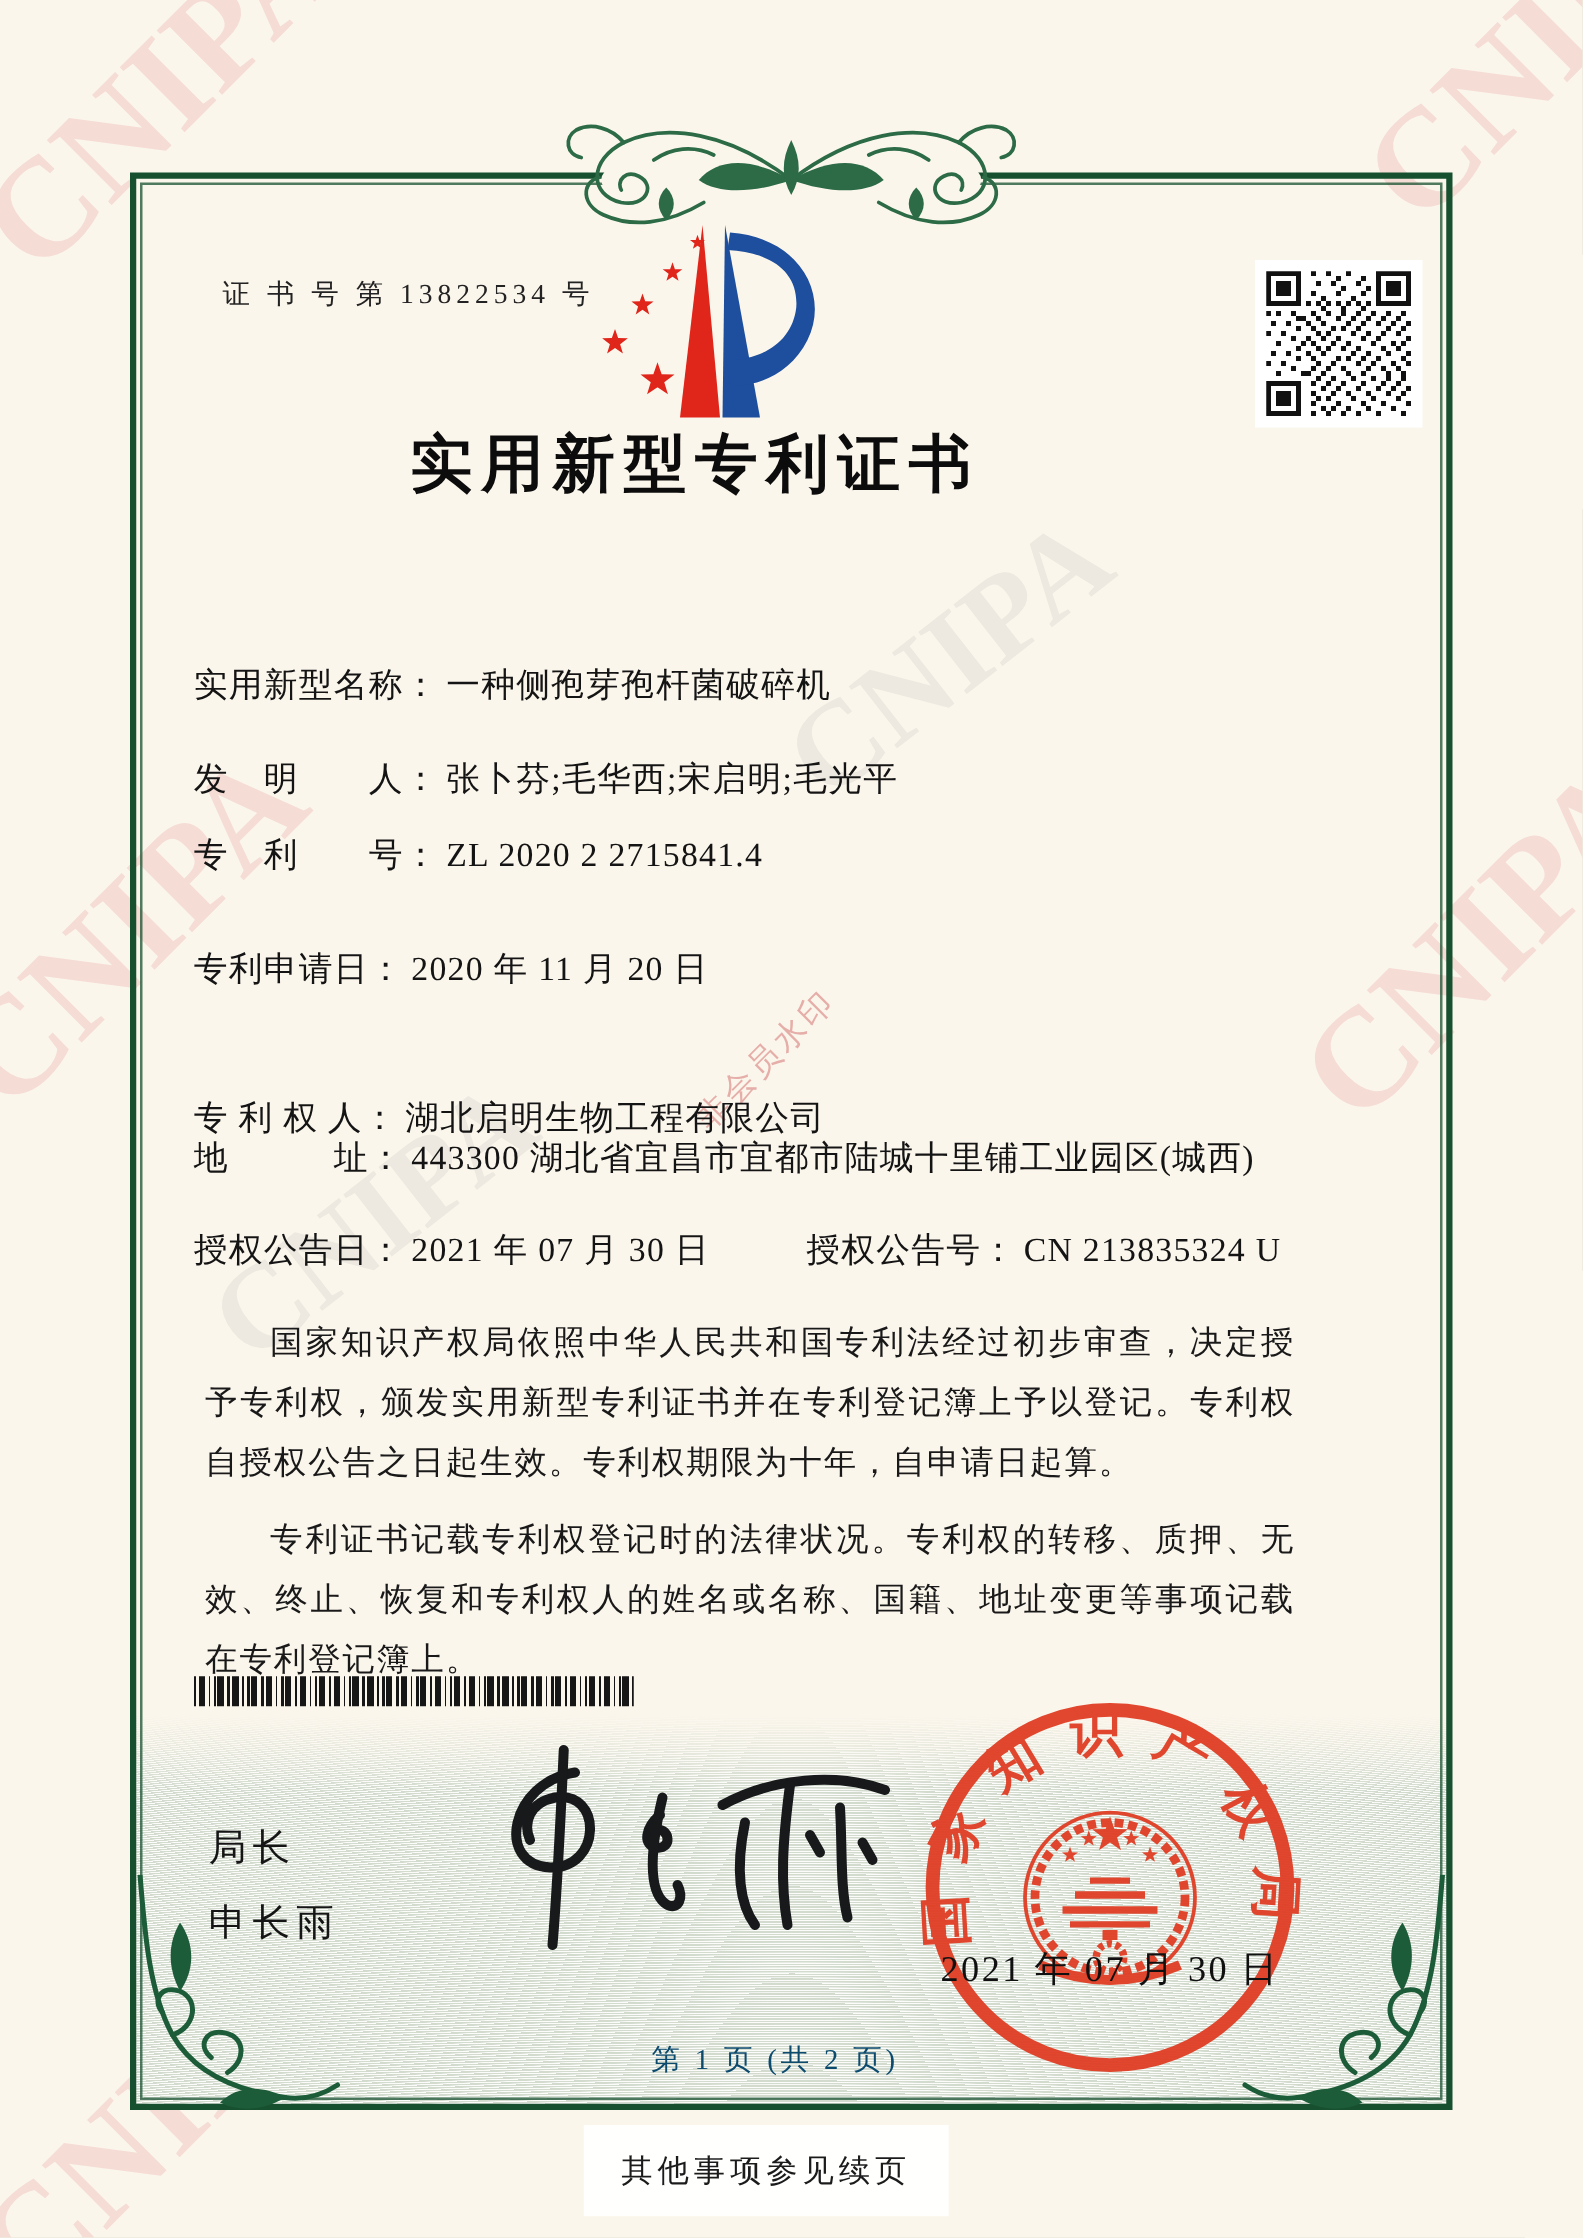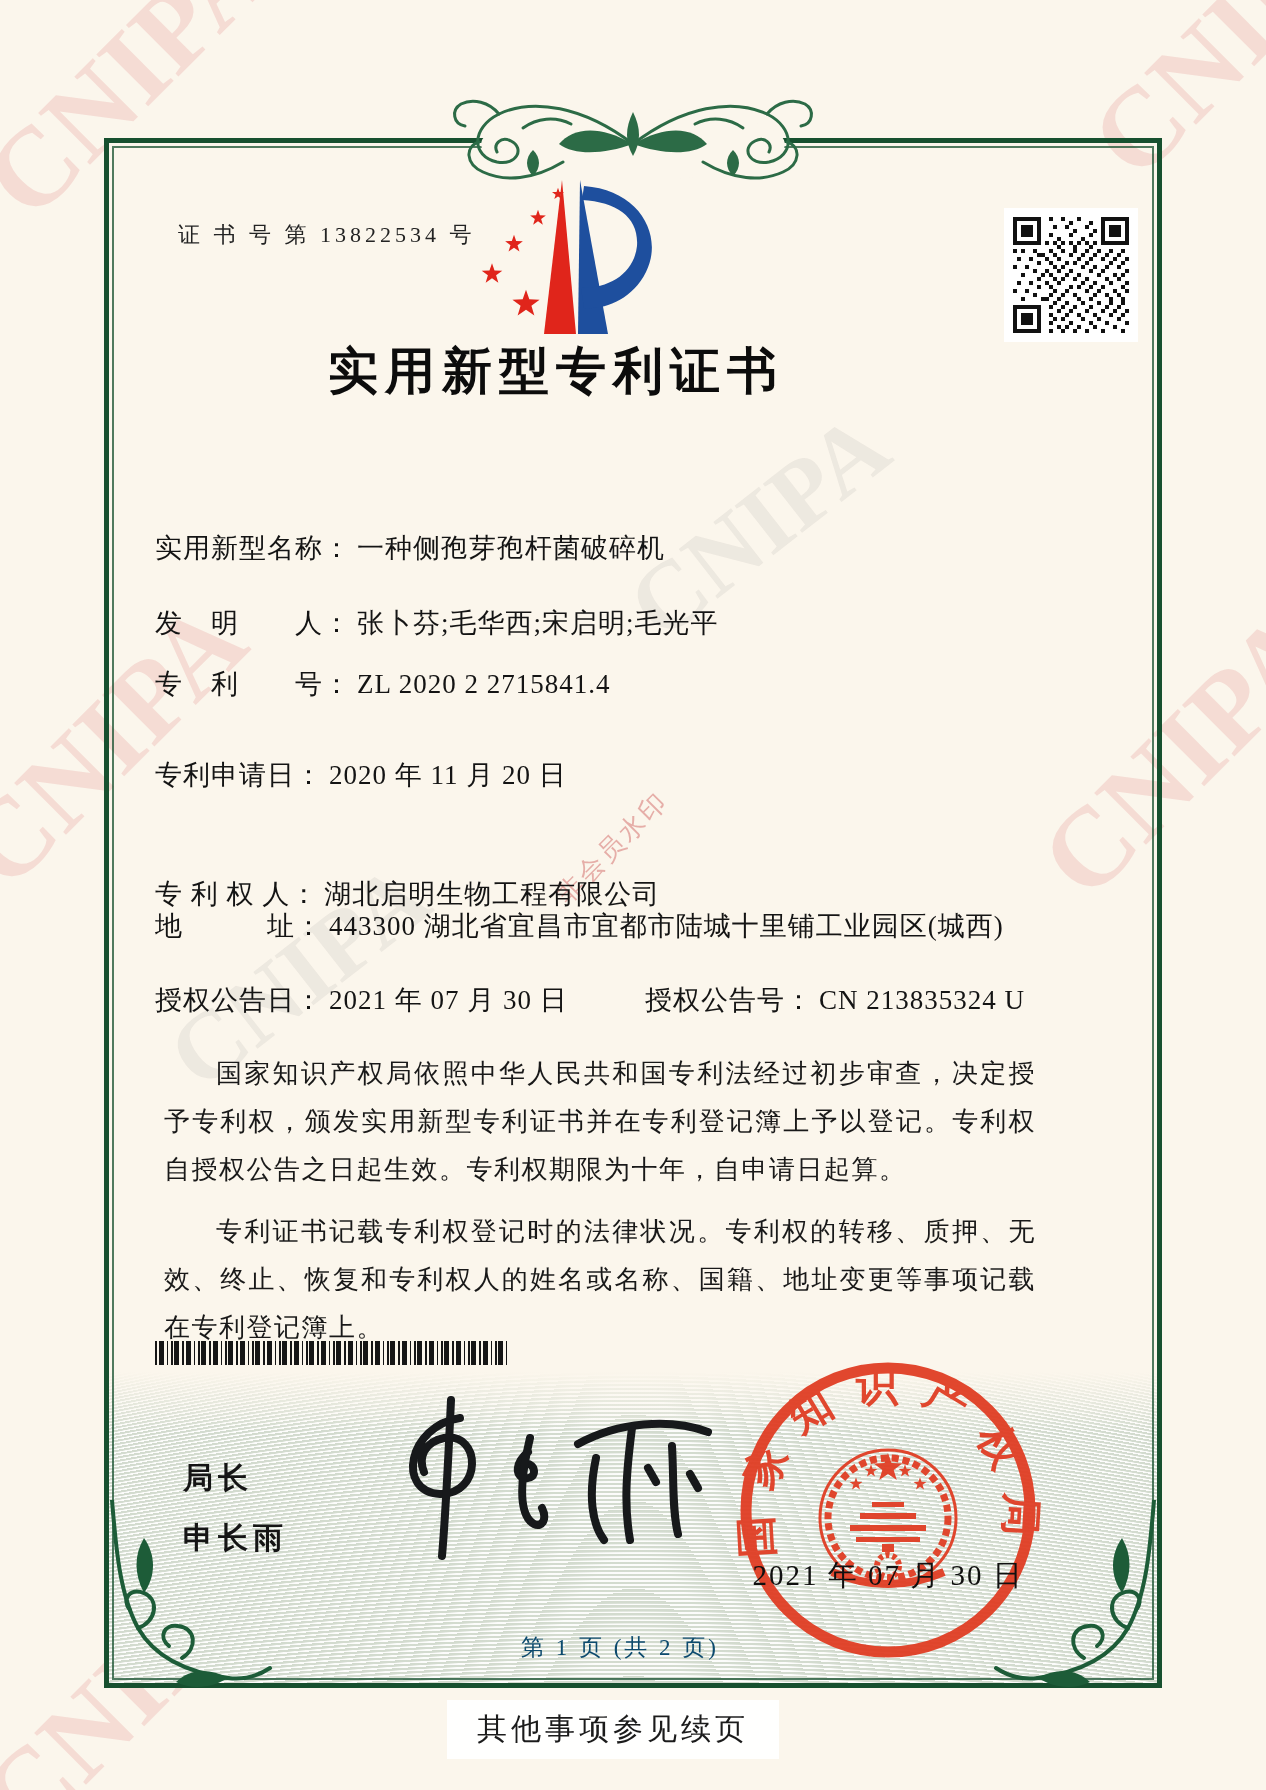--- a/index.html
+++ b/index.html
@@ -43,32 +43,32 @@
       letter-spacing:1.5px;color:#191919;text-align:justify;}
   .paras p{margin:14px;text-indent:2em;}
   
   .barcode{position:absolute;left:155px;top:1341px;width:352px;height:24px;
       background:repeating-linear-gradient(90deg,
         #161616 0 2px,transparent 2px 4px,
         #161616 4px 9px,transparent 9px 12px,
         #161616 12px 13px,transparent 13px 16px,
         #161616 16px 18px,transparent 18px 19px,
         #161616 19px 24px,transparent 24px 27px);}
-  .sig-label{position:absolute;left:183px;font-family:"Liberation Sans","DejaVu Sans",sans-serif;
-      font-weight:700;font-size:30px;letter-spacing:5px;color:#151515;}
+  .sig-label{position:absolute;left:167px;font-family:"Liberation Sans","DejaVu Sans",sans-serif;
+      font-weight:400;font-size:30px;letter-spacing:5px;color:#151515;}
   .sig-title{top:1458px;}
   .sig-name{top:1518px;}
   .signature{position:absolute;left:360px;top:1392px;}
   .seal{position:absolute;left:734px;top:1356px;}
   .seal-date{position:absolute;left:888px;top:1556px;transform:translateX(-50%);
       font-size:29px;letter-spacing:2px;color:#101010;white-space:nowrap;z-index:5;}
   .page-no{position:absolute;left:620px;top:1632px;transform:translateX(-50%);
       font-size:23px;letter-spacing:3px;color:#0c4a6e;z-index:6;}
   .next-note{position:absolute;left:613px;top:1700px;transform:translateX(-50%);
-      background:rgba(255,255,255,.92);padding:9px 30px;font-size:30px;letter-spacing:4px;color:#1b1b1b;}
+      background:rgba(255,255,255,.92);padding:20px 30px;font-size:25px;letter-spacing:4px;color:#1b1b1b;}
 </style>
 </head>
 <body>
 
 <div class="page">
 
   <span class="wm pink" style="left:-46px;top:10px;font-size:112px;transform:rotate(-45deg);">CNIPA</span>
   <span class="wm pink" style="left:1060px;top:-30px;font-size:112px;transform:rotate(-45deg);">CNIPA</span>
   <span class="wm gray" style="left:610px;top:470px;font-size:96px;transform:rotate(-38deg);">CNIPA</span>
   <span class="wm pink" style="left:-70px;top:680px;font-size:112px;transform:rotate(-45deg);">CNIPA</span>

